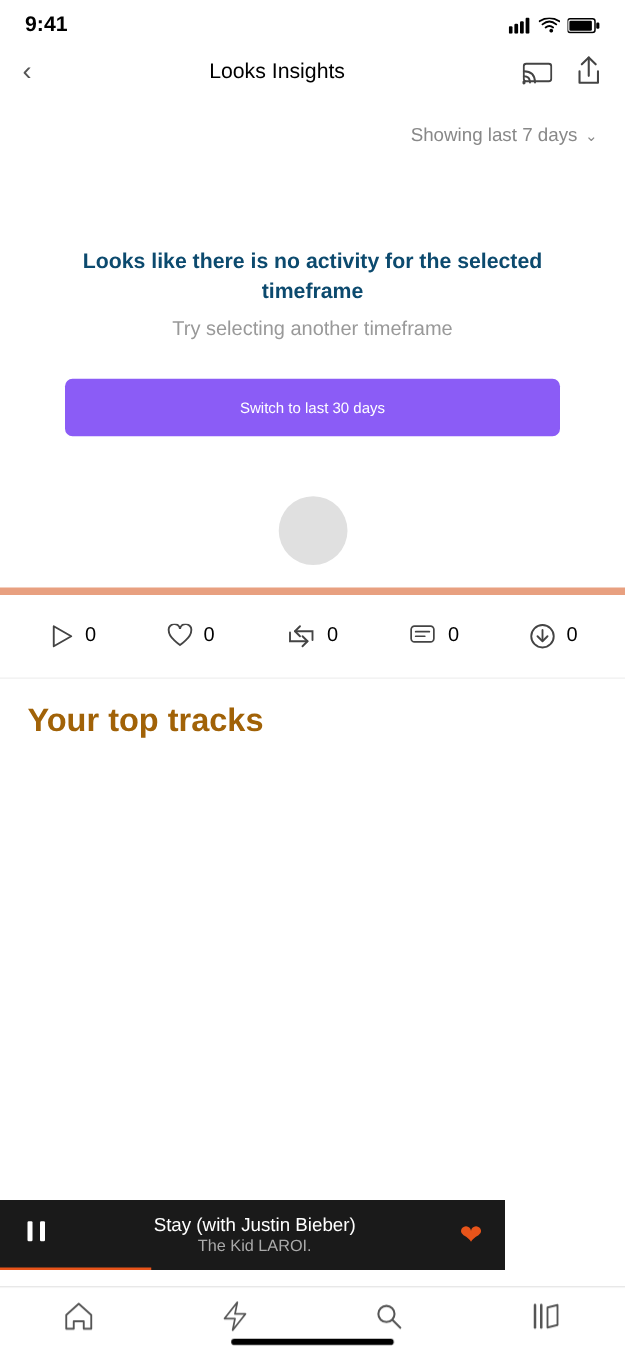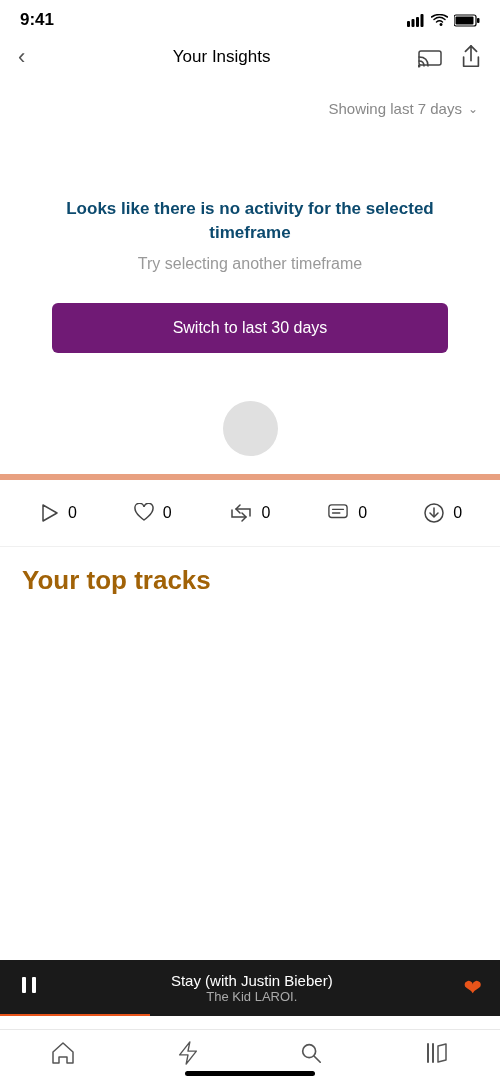--- a/index.html
+++ b/index.html
@@ -92,27 +92,27 @@
       color: #0c4a6e;
       line-height: 1.4;
       margin-bottom: 10px;
     }
     .empty-subtitle {
       font-size: 16px;
       color: #999;
       margin-bottom: 30px;
     }
     .switch-btn {
-      background: #701a75;
+      background: #8b5cf6;
       color: #fff;
       border: none;
       border-radius: 6px;
       padding: 16px 0;
       width: 100%;
-      font-size: 16px;
+      font-size: 12px;
       font-weight: 500;
       cursor: pointer;
       display: block;
     }
 
     
     .circle-indicator {
       width: 55px;
       height: 55px;
       border-radius: 50%;
@@ -154,21 +154,21 @@
       font-weight: 700;
       color: #a16207;
       padding: 18px 22px 10px 22px;
     }
 
     
     .now-playing {
       position: fixed;
       bottom: 64px;
       left: 0;
-      width: 500px;
+      width: 404px;
       background: #1a1a1a;
       display: flex;
       align-items: center;
       justify-content: flex-start;
       padding: 12px 18px 12px 18px;
       z-index: 100;
     }
     .now-playing-info {
       display: flex;
       flex-direction: column;
@@ -267,21 +267,21 @@
     <svg width="26" height="13" viewBox="0 0 26 13">
       <rect x="0" y="1" width="22" height="11" rx="2" stroke="#000" stroke-width="1.2" fill="none"></rect>
       <rect x="1.5" y="2.5" width="18" height="8" rx="1" fill="#000"></rect>
       <rect x="23" y="4" width="2.5" height="5" rx="1" fill="#000"></rect>
     </svg>
   </div>
 </div>
 
 <div class="top-nav">
   <span class="nav-back">‹</span>
-  <span class="nav-title">Your Insights</span>
+  <span class="nav-title">Looks Insights</span>
   <div class="nav-icons">
 
     <svg width="24" height="22" viewBox="0 0 24 22" style="cursor:pointer;">
       <rect x="1" y="5" width="22" height="14" rx="2" stroke="#444" stroke-width="1.5" fill="none"></rect>
       <path d="M1 15 Q6 15 6 20" stroke="#444" stroke-width="1.5" fill="none" stroke-linecap="round"></path>
       <path d="M1 11 Q10 11 10 20" stroke="#444" stroke-width="1.5" fill="none" stroke-linecap="round"></path>
       <circle cx="1" cy="20" r="1.5" fill="#444"></circle>
     </svg>
 
     <svg width="22" height="24" viewBox="0 0 22 26" style="cursor:pointer;">

